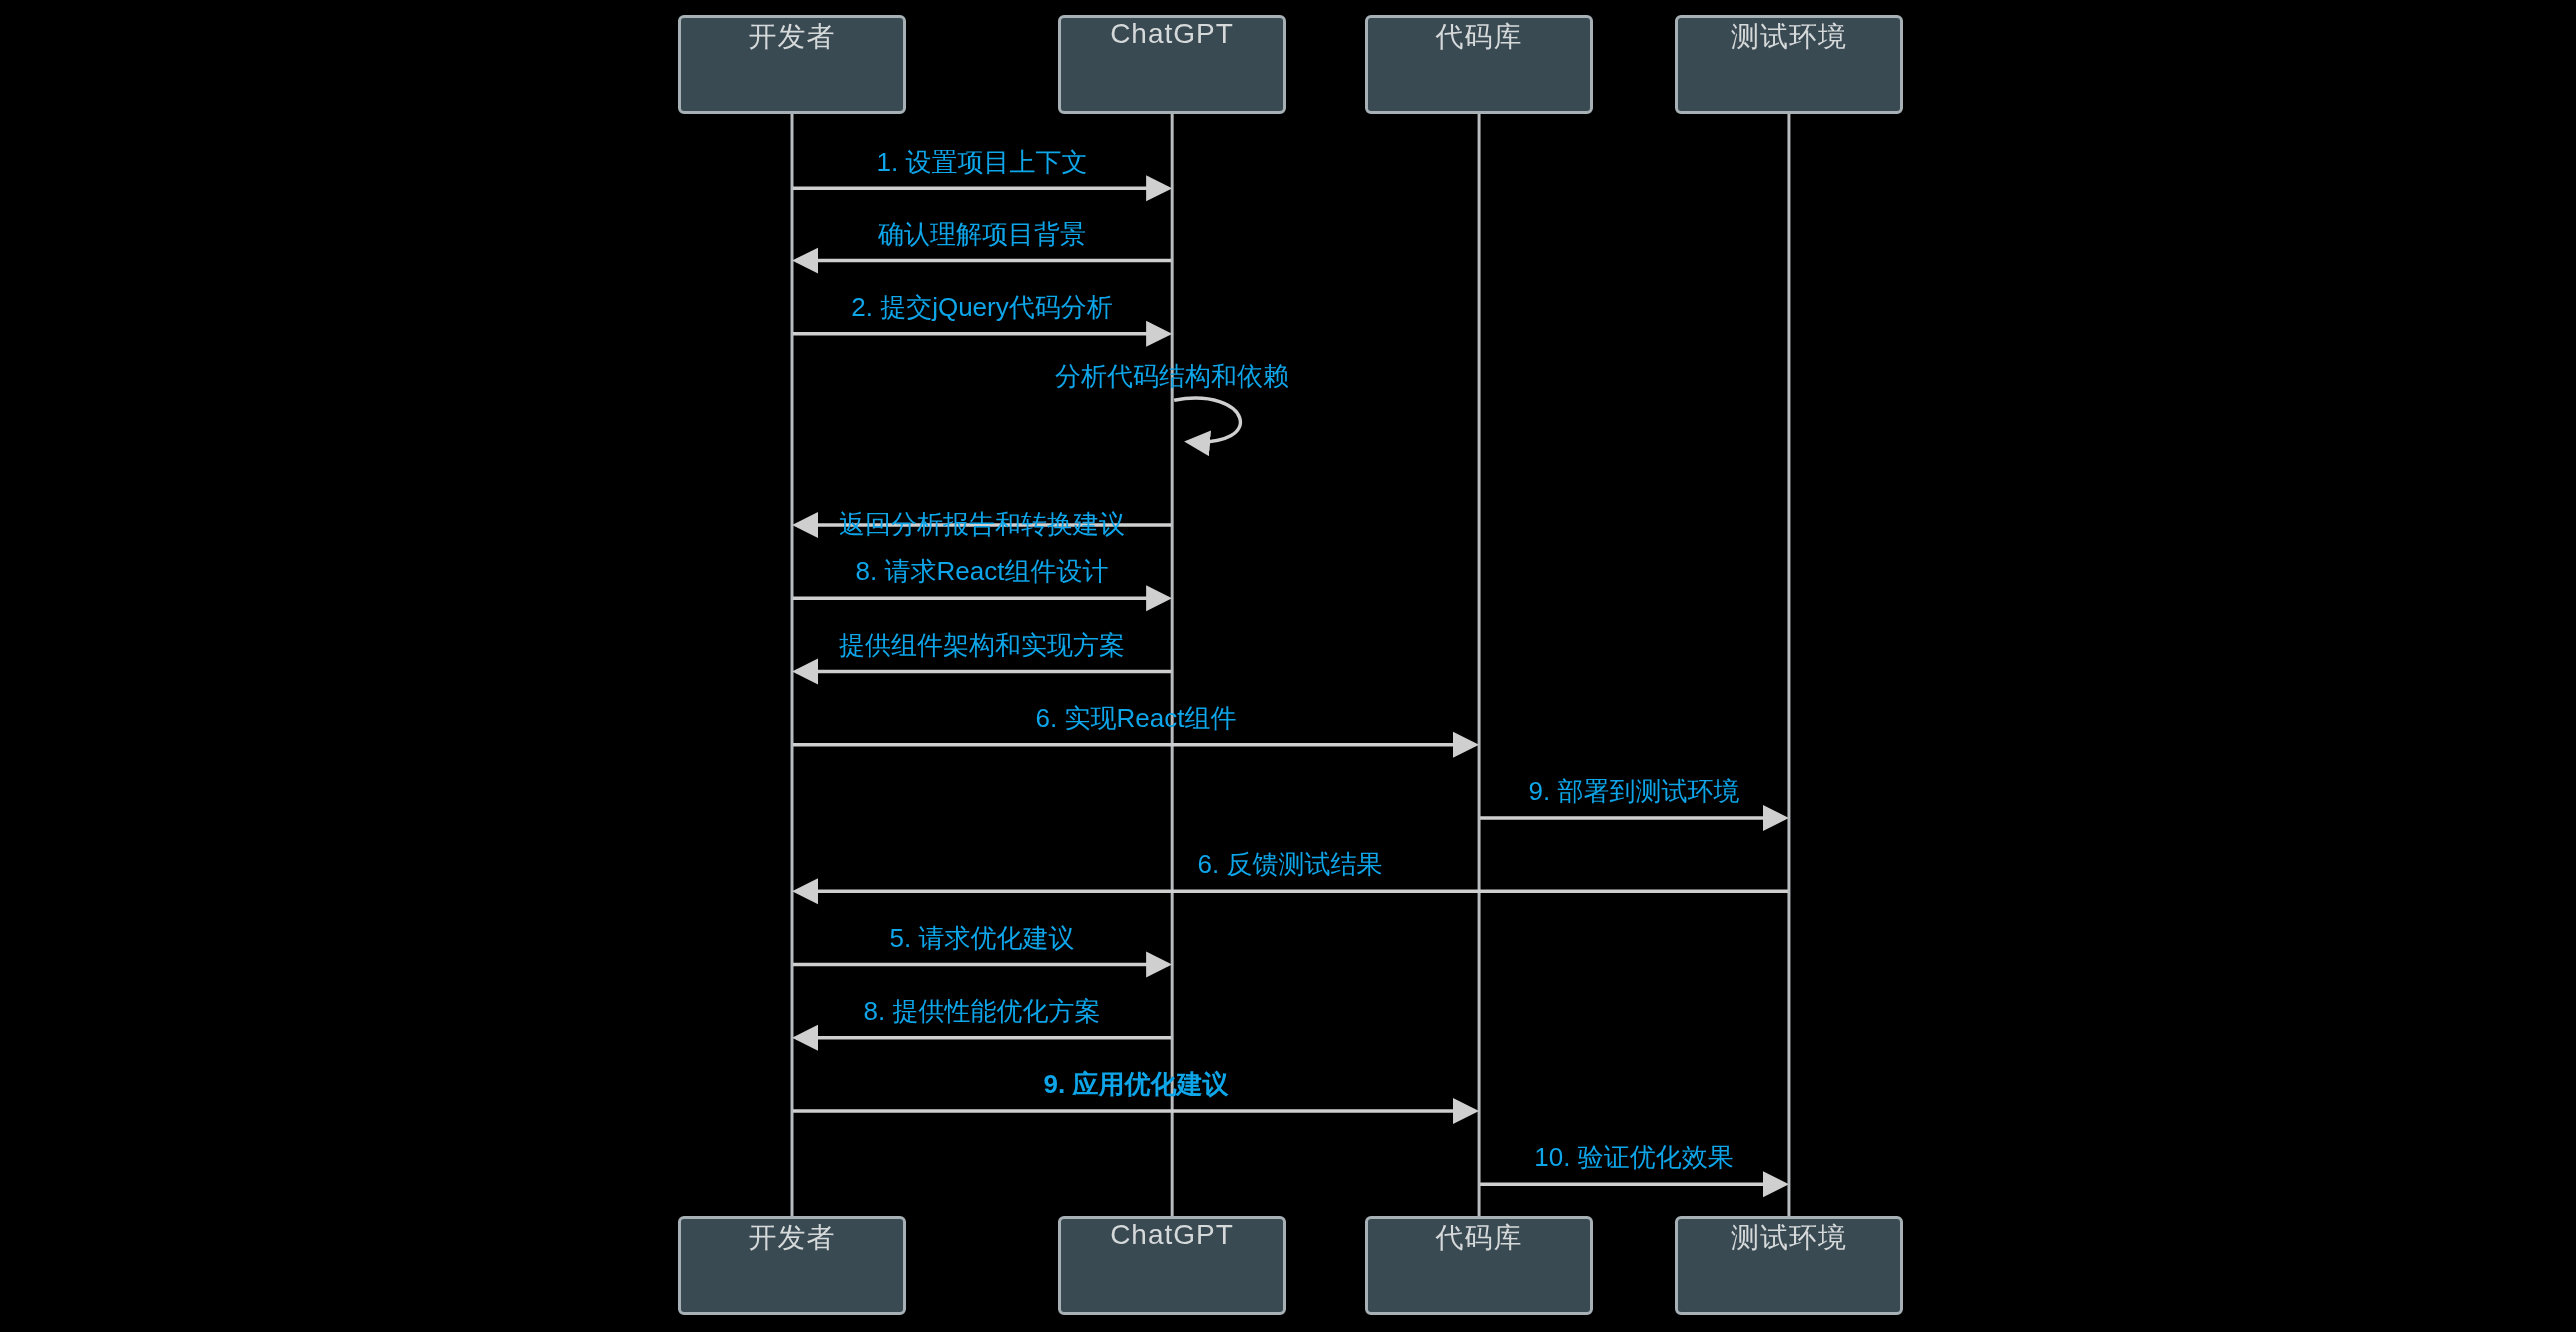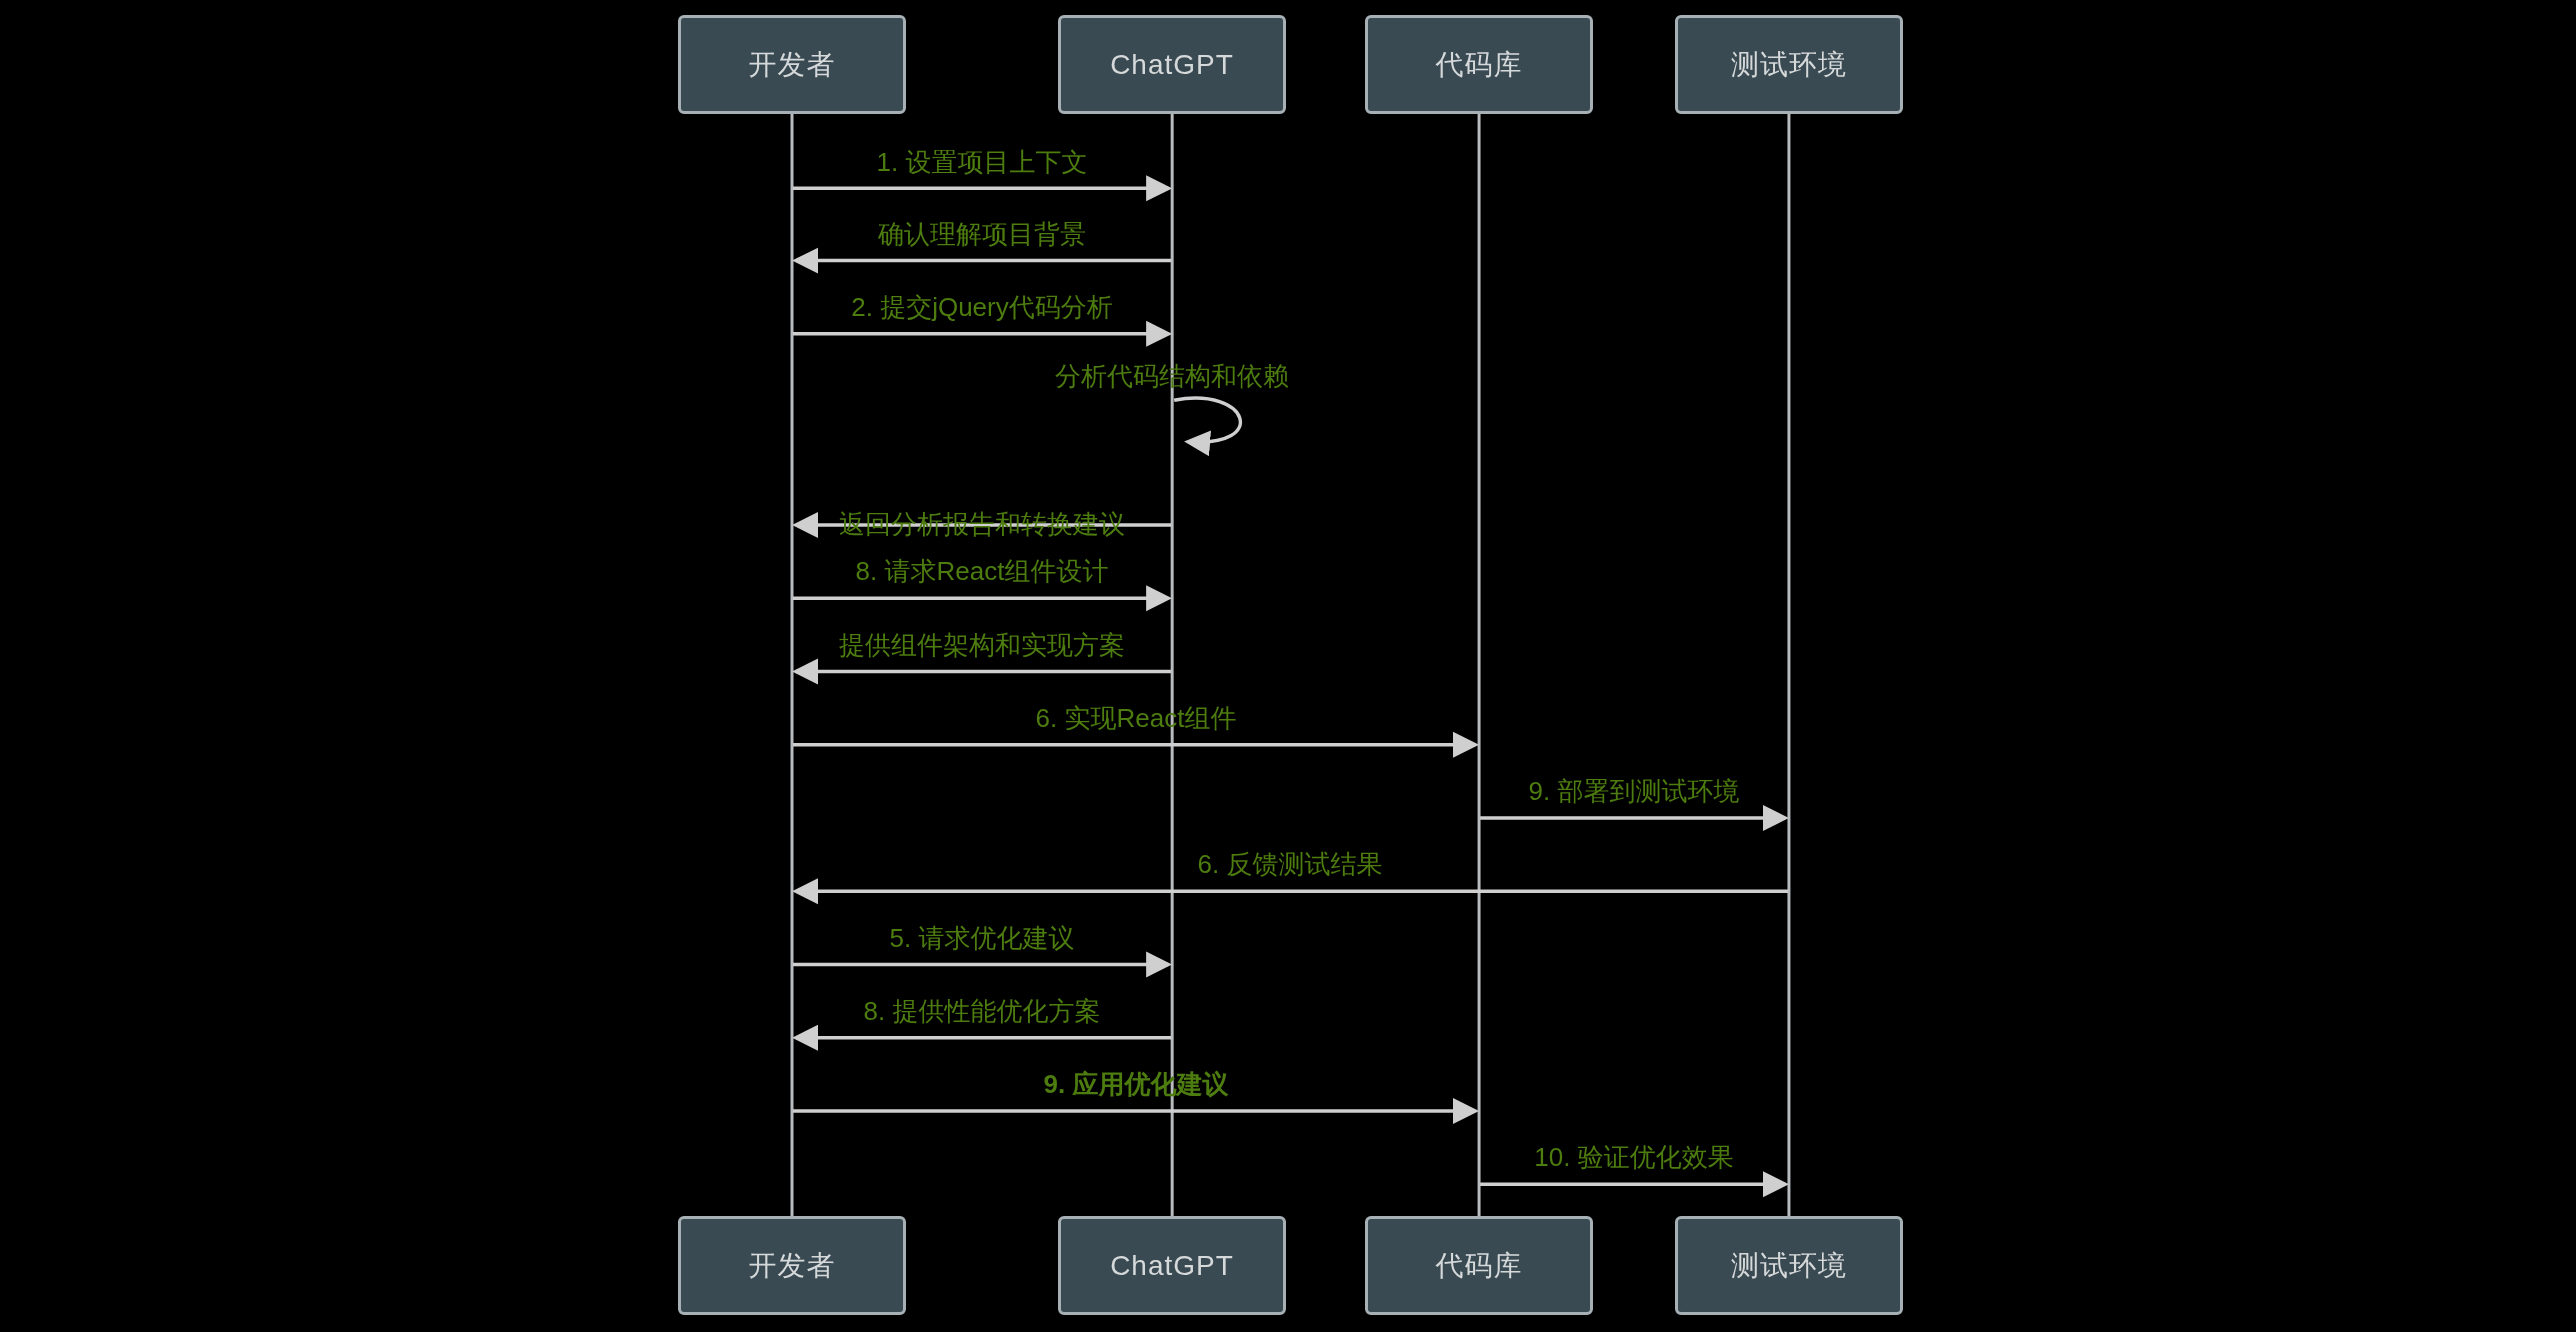--- a/index.html
+++ b/index.html
@@ -29,31 +29,31 @@
   }
   .actor {
     position: absolute;
     width: 228px;
     height: 99px;
     box-sizing: border-box;
     background: #3a4a53;
     border: 3px solid #a6b0b5;
     border-radius: 6px;
     display: flex;
-    align-items: center;
+    align-items: flex-start;
     justify-content: center;
     color: #d6d9da;
     font-size: 28px;
     letter-spacing: 1px;
   }
   .msg {
     position: absolute;
     transform: translateX(-50%);
     white-space: nowrap;
-    color: #4d7c0f;
+    color: #0ea5e9;
     font-size: 26px;
     line-height: 36px;
     text-align: center;
   }
 </style>
 </head>
 <body>
 
 <div class="stage">
 

